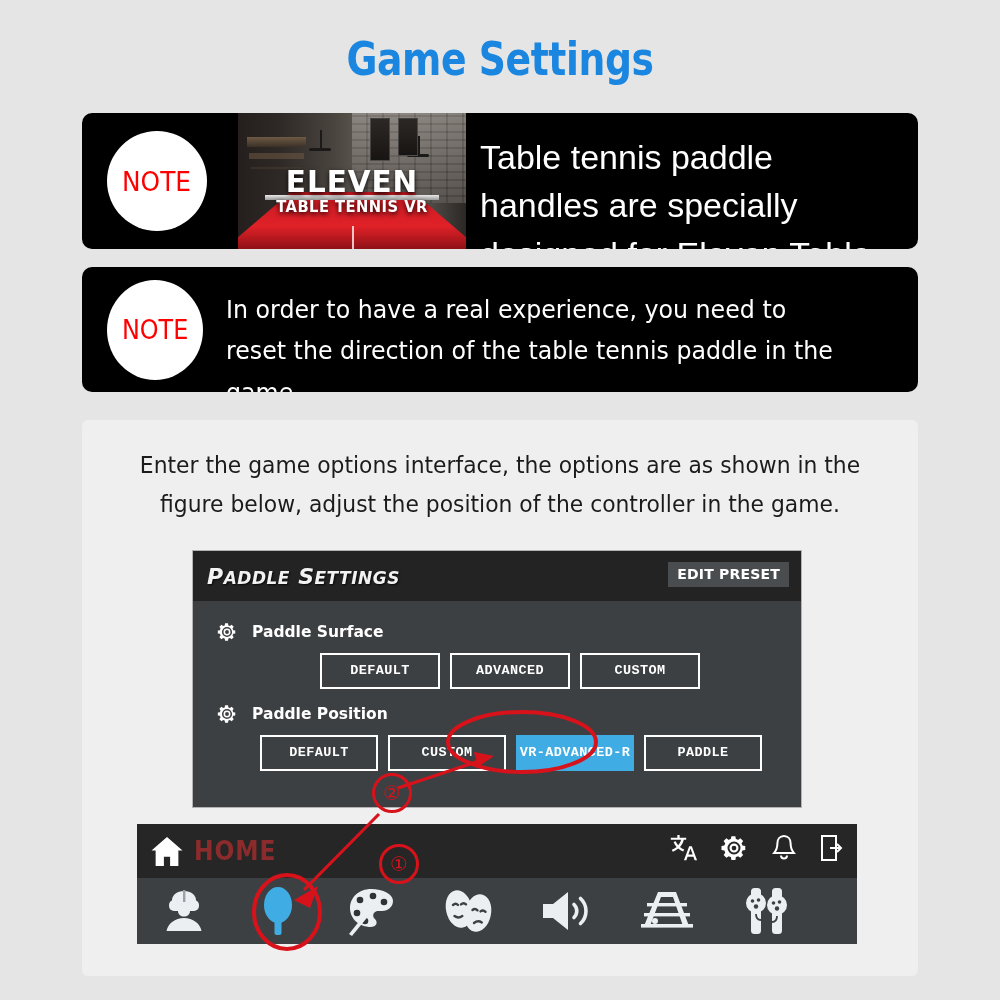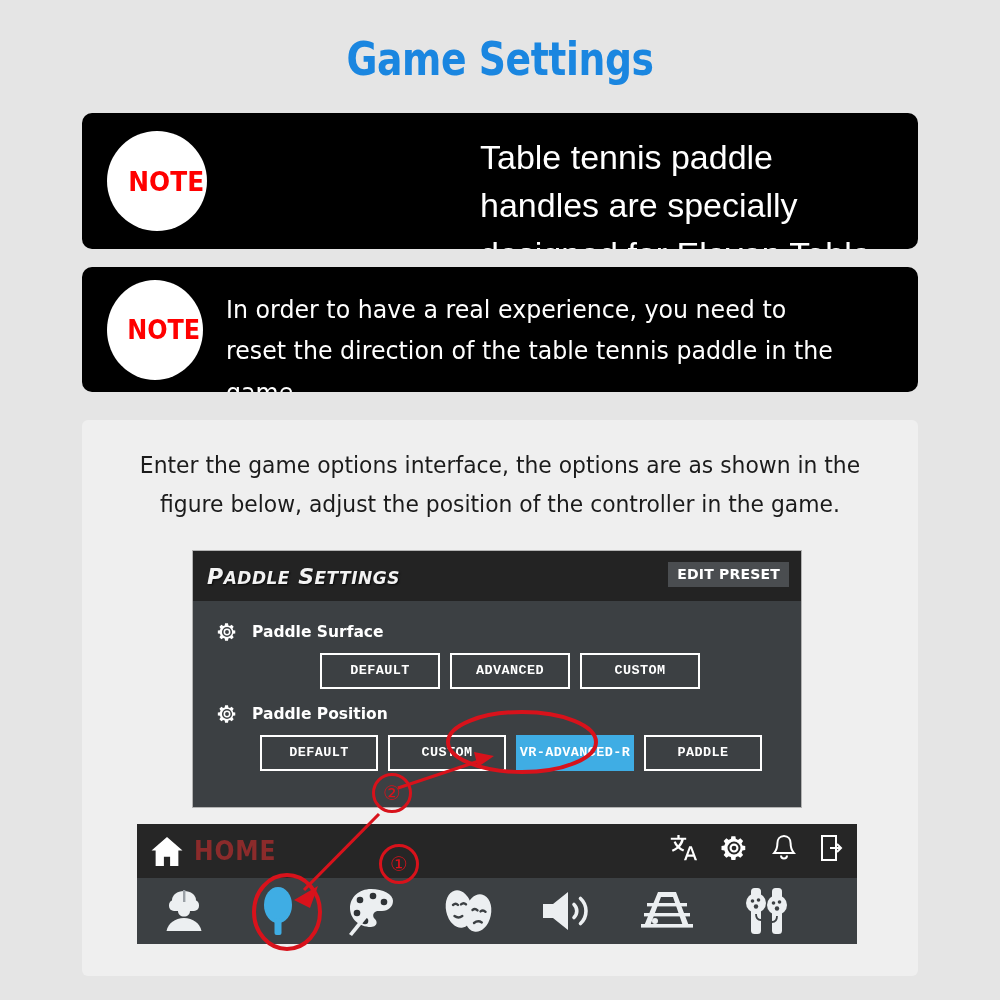--- a/index.html
+++ b/index.html
@@ -31,24 +31,24 @@
     border-radius: 10px;
     overflow: hidden;
   }
   #note1 { left: 82px; top: 113px; width: 836px; height: 136px; }
   #note2 { left: 82px; top: 267px; width: 836px; height: 125px; }
 
   .note-badge {
     position: absolute;
     background: #fff;
     border-radius: 50%;
-    display: flex; align-items: center; justify-content: flex-end;
+    display: flex; align-items: center; justify-content: center;
     color: #ff0000;
     font-family: "DejaVu Sans", sans-serif;
-    font-weight: bold;
+    font-weight: normal;
   }
   #note1 .note-badge {
     left: 25px; top: 18px; width: 100px; height: 100px;
     font-size: 27px;
     letter-spacing: 0px;
   }
   #note2 .note-badge {
     left: 25px; top: 13px; width: 96px; height: 100px;
     font-size: 26px;
   }
@@ -282,20 +282,37 @@
 
 <div id="page">
 
   <div class="page-title">Game Settings</div>
 
   <div class="note-box" id="note1">
     <div class="note-badge">
       <span>NOTE</span>
     </div>
 
+    <div class="game-thumb">
+      <div class="gt-bg"></div>
+      <div class="gt-wall"></div>
+      <div class="gt-shelf"></div>
+      <div class="gt-lamp" style="left:31%;top:26%"></div>
+      <div class="gt-lamp" style="left:74%;top:30%"></div>
+      <div class="gt-poster" style="left:58%;top:4%;width:8%;height:30%"></div>
+      <div class="gt-poster" style="left:70%;top:4%;width:8%;height:26%"></div>
+      <div class="gt-table">
+        <div class="gt-centerline"></div>
+      </div>
+      <div class="gt-net"></div>
+      <div class="gt-logo">
+        <span class="l1">ELEVEN</span>
+        <span class="l2">TABLE TENNIS VR</span>
+      </div>
+    </div>
 
     <div class="note1-text">Table tennis paddle handles are specially designed for Eleven Table Tennis VR games.</div>
   </div>
 
   <div class="note-box" id="note2">
     <div class="note-badge">
       <span>NOTE</span>
     </div>
     <div class="note2-text">In order to have a real experience, you need to reset the direction of the table tennis paddle in the game.</div>
   </div>

